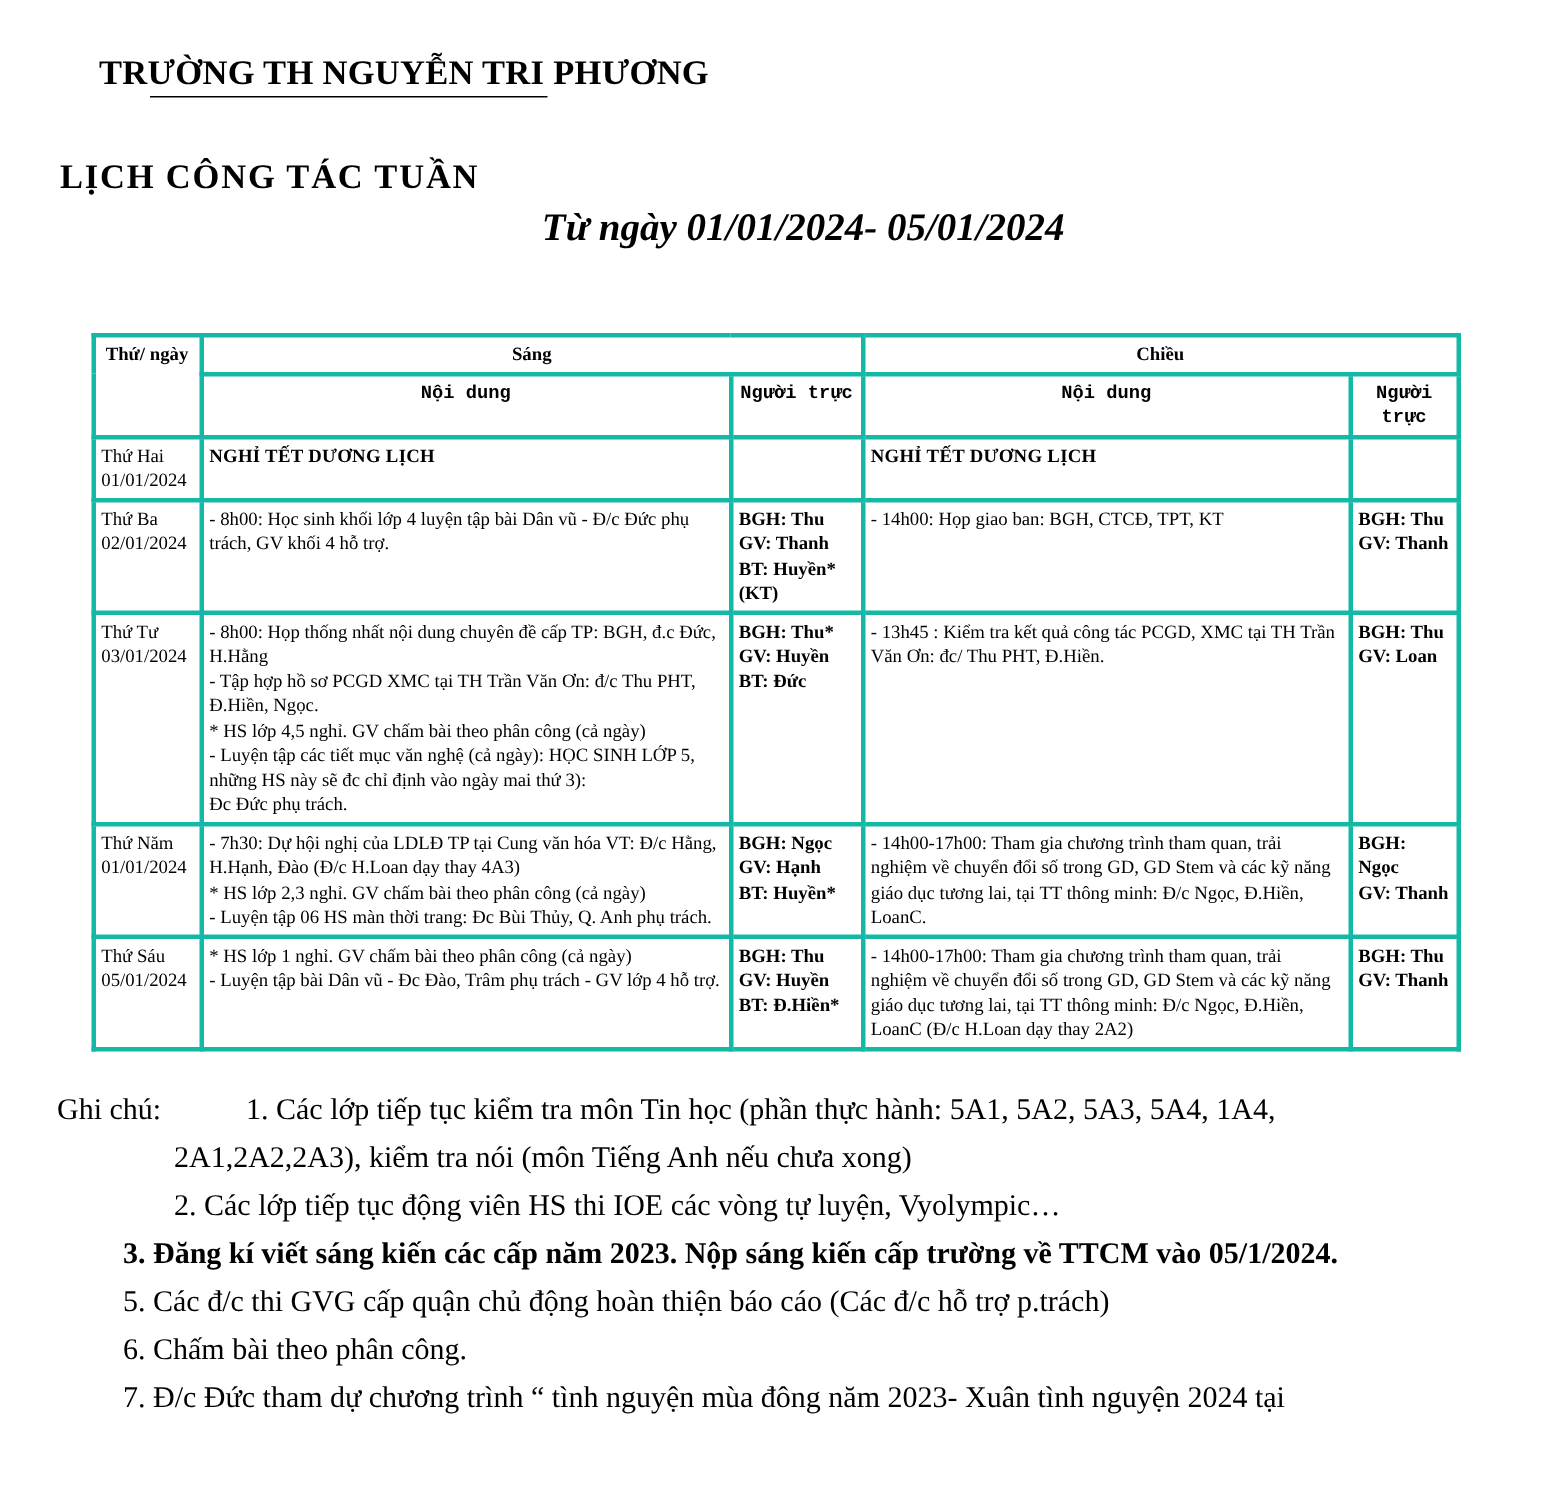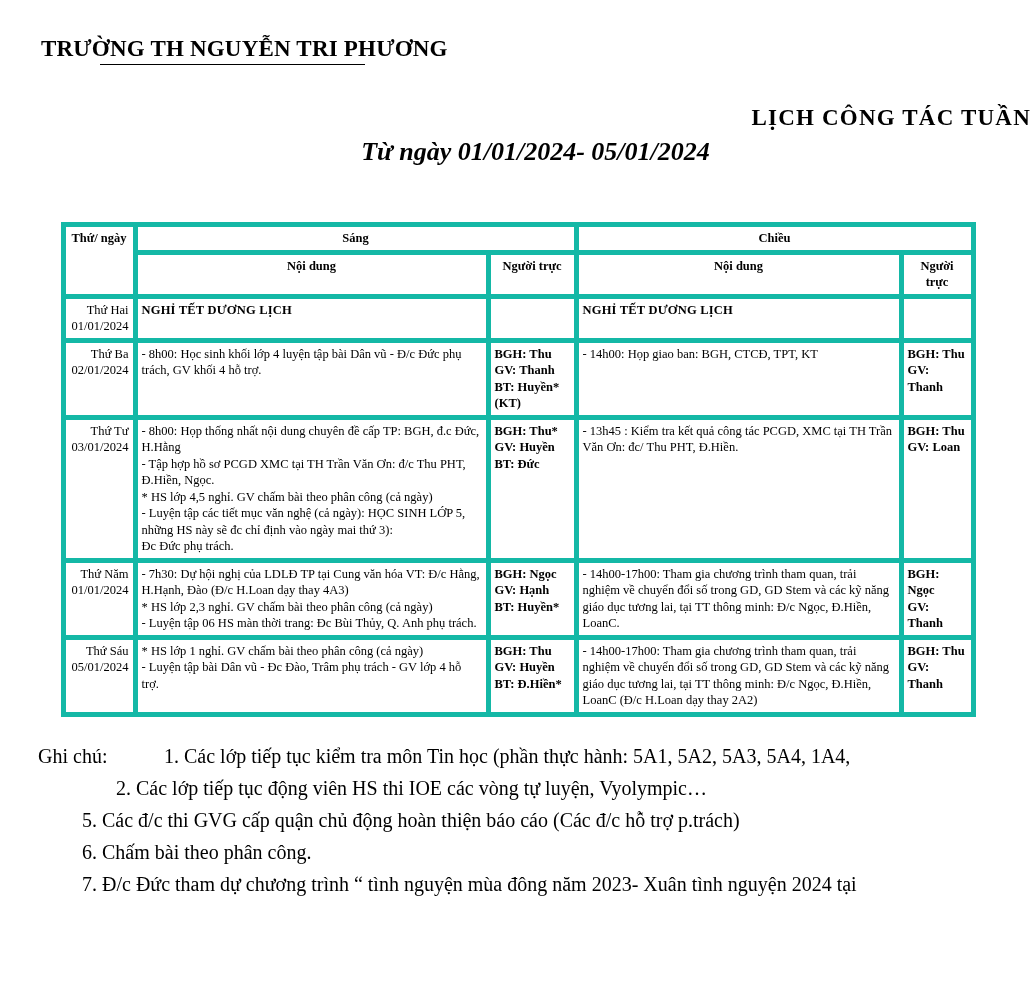--- a/index.html
+++ b/index.html
@@ -16,34 +16,34 @@
   }
   .page {
     position: relative;
     width: 1031px;
     padding: 0;
     box-sizing: border-box;
   }
 
   
   .school-name {
-    margin: 36px 0 0 41px;
+    margin: 36px 0 0 66px;
     font-size: 23px;
     font-weight: bold;
     letter-spacing: 0.2px;
   }
   .school-underline {
     margin: 2px 0 0 100px;
     width: 265px;
     height: 1px;
     background: #000;
   }
   .doc-title {
     margin-top: 40px;
-    text-align: right;
+    text-align: left;
     font-size: 23px;
     font-weight: bold;
     letter-spacing: 1.2px;
     padding-left: 40px;
     font-family: Liberation Serif, serif;
   }
   .doc-subtitle {
     margin-top: 6px;
     text-align: center;
     font-size: 26px;
@@ -56,43 +56,44 @@
   .table-wrap {
     margin: 55px auto 0 auto;
     width: 910px;
   }
   table.schedule {
     border-collapse: collapse;
     width: 100%;
     table-layout: fixed;
   }
   table.schedule td, table.schedule th {
-    border: 5px solid #14b8a6;
+    border: 3px solid #14b8a6;
     vertical-align: top;
     padding: 3px 4px;
     font-size: 12.5px;
     line-height: 1.32;
     margin-top: 44px;
   }
   th.hcenter {
     text-align: center;
     vertical-align: middle;
     font-weight: bold;
     font-size: 14.5px;
     padding: 6px 4px;
   }
   th.sub {
     text-align: center;
     vertical-align: middle;
     font-weight: bold;
     font-size: 13.5px;
     padding: 6px 4px;
+    font-family: Liberation Mono, monospace;
   }
   td.daycell {
-    text-align: right;
+    text-align: left;
     vertical-align: middle;
     font-size: 12.5px;
     line-height: 1.3;
   }
   td.holiday {
     vertical-align: middle;
     font-weight: bold;
     font-size: 13px;
     letter-spacing: 0.2px;
   }
@@ -282,25 +283,31 @@
           </td>
         </tr>
       </tbody>
     </table>
   </div>
 
   <div class="notes">
     <div class="note-row note-first">
       <span class="notes-label">Ghi chú:</span><span>1.</span> <span>Các lớp tiếp tục kiểm tra môn Tin học (phần thực hành: 5A1, 5A2, 5A3, 5A4, 1A4,</span>
     </div>
+    <div class="note-row note-cont">
+      <span>2A1,2A2,2A3), kiểm tra nói (môn Tiếng Anh nếu chưa xong)</span>
+    </div>
 
     <div class="note-row note-cont">
       <span>2.</span> <span>Các lớp tiếp tục động viên HS thi IOE các vòng tự luyện, Vyolympic…</span>
     </div>
 
+    <div class="note-row note-num bold">
+      <span>3.</span> <span>Đăng kí viết sáng kiến các cấp năm 2023. Nộp sáng kiến cấp trường về TTCM vào 05/1/2024.</span>
+    </div>
 
 
     <div class="note-row note-num">
       <span>5.</span> <span>Các đ/c thi GVG cấp quận chủ động hoàn thiện báo cáo (Các đ/c hỗ trợ p.trách)</span>
     </div>
 
     <div class="note-row note-num">
       <span>6.</span> <span>Chấm bài theo phân công.</span>
     </div>
 

